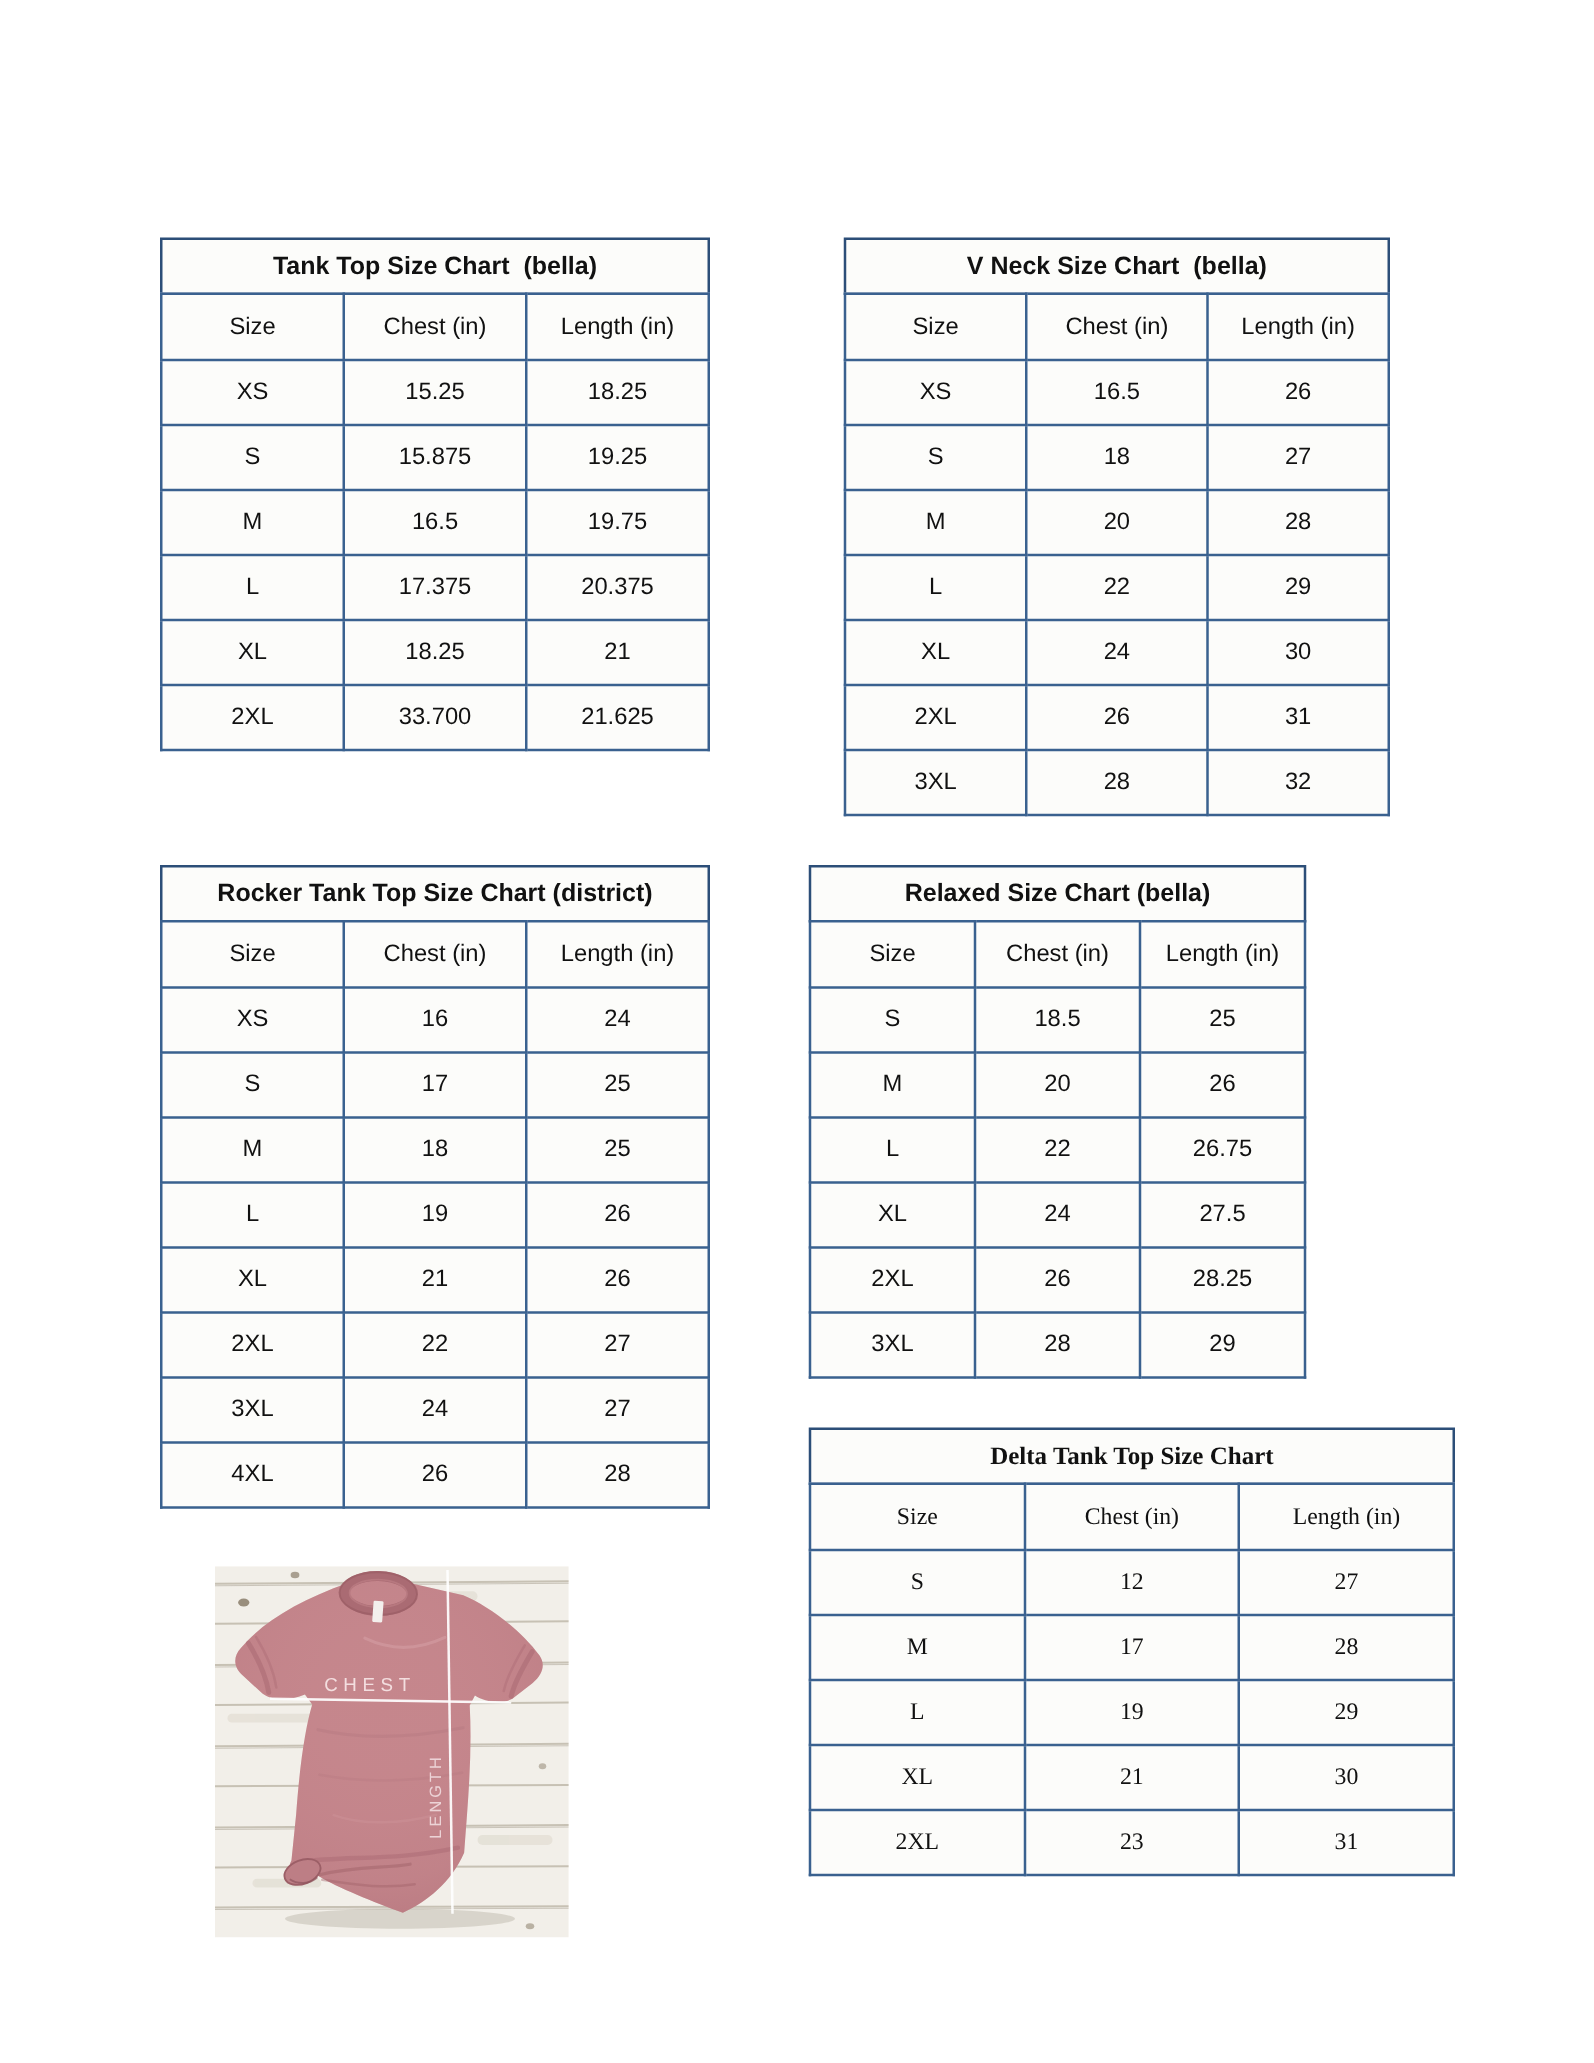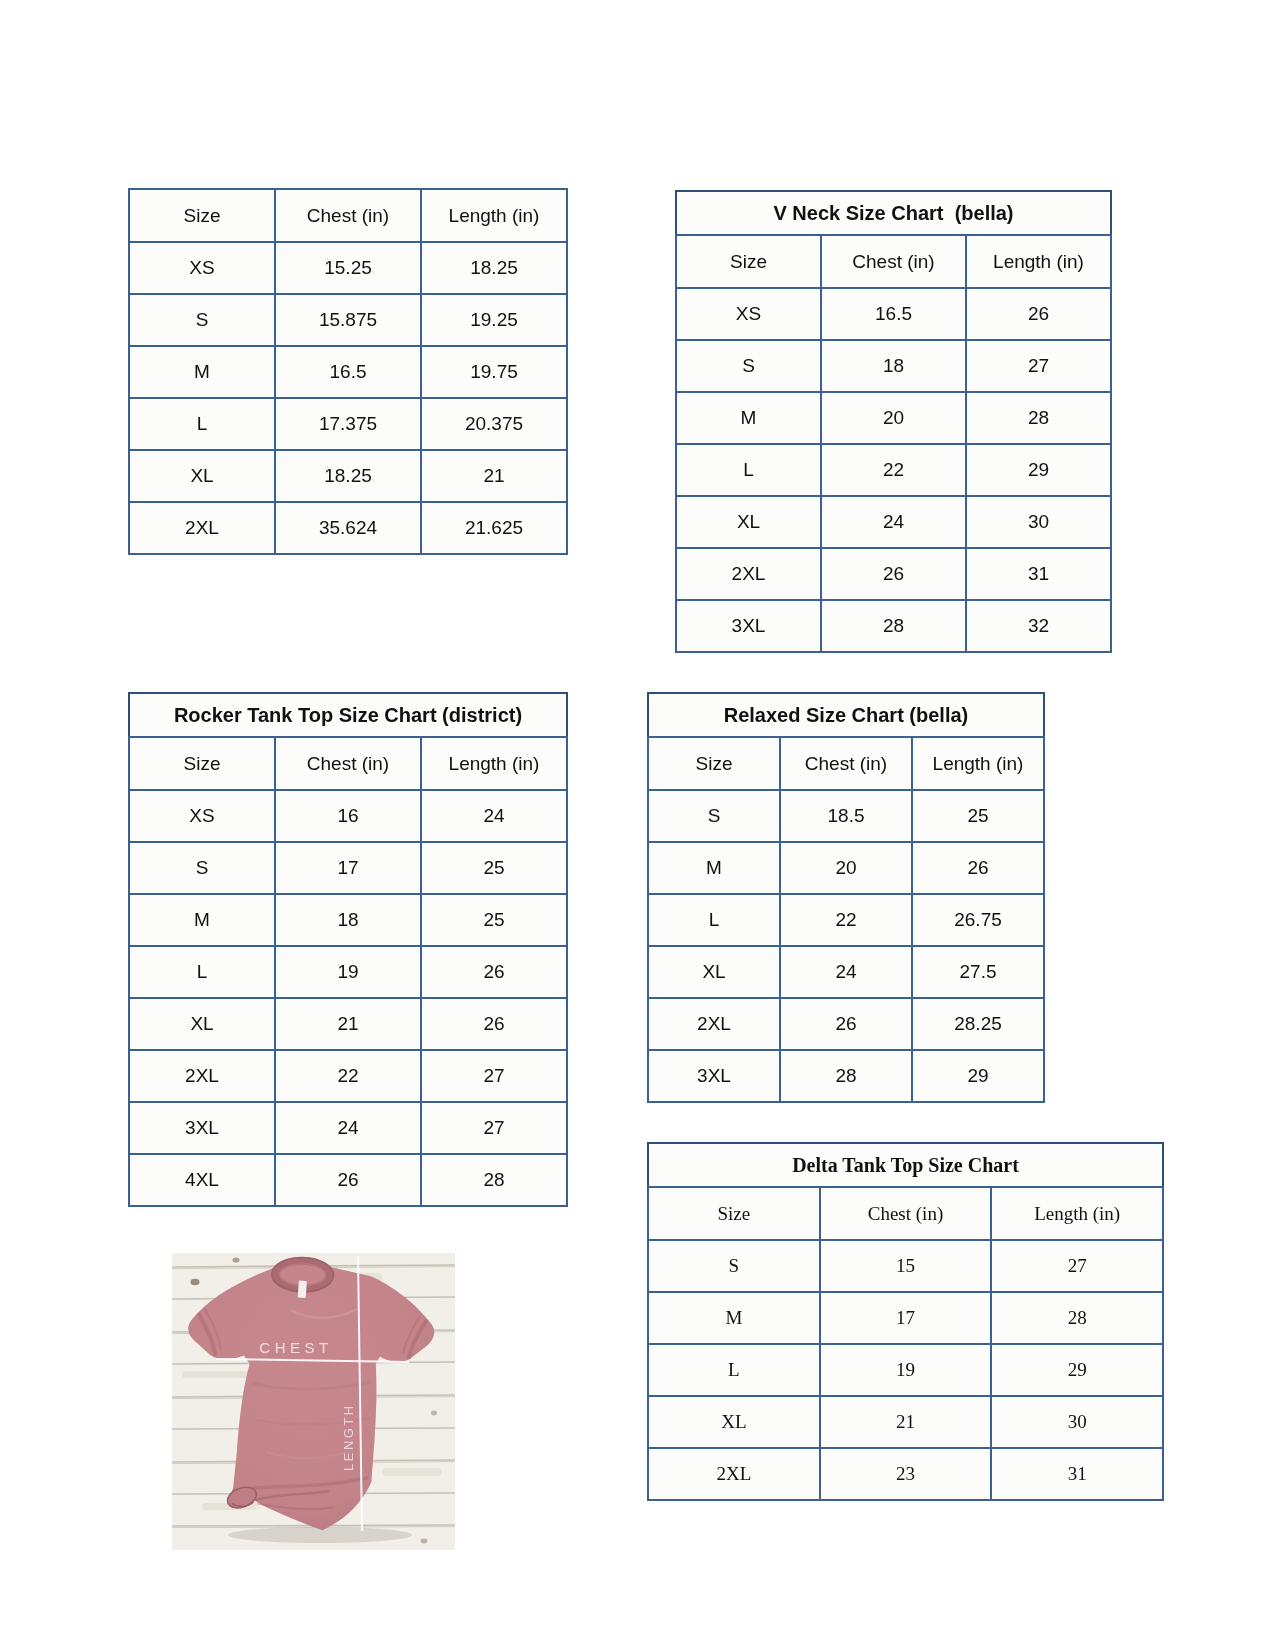--- a/index.html
+++ b/index.html
@@ -55,20 +55,21 @@
     margin:0; padding:0;
   }
   .photo svg{display:block;}
 </style>
 </head>
 <body>
 
 <div class="page">
 
   <section class="size-table" id="tbl-tank-top">
+    <div class="t-title">Tank Top Size Chart  (bella)</div>
     <table>
       <thead>
           <tr>
             <th>Size</th>
             <th>Chest (in)</th>
             <th>Length (in)</th>
           </tr>
         </thead>
       <tbody>
           <tr>
@@ -91,21 +92,21 @@
             <td>17.375</td>
             <td>20.375</td>
           </tr>
           <tr>
             <td>XL</td>
             <td>18.25</td>
             <td>21</td>
           </tr>
           <tr>
             <td>2XL</td>
-            <td>35.624</td>
+            <td>33.700</td>
             <td>21.625</td>
           </tr>
         </tbody>
     </table>
   </section>
 
   <section class="size-table" id="tbl-v-neck">
     <div class="t-title">V Neck Size Chart  (bella)</div>
     <table>
       <thead>
@@ -261,21 +262,21 @@
       <thead>
           <tr>
             <th>Size</th>
             <th>Chest (in)</th>
             <th>Length (in)</th>
           </tr>
         </thead>
       <tbody>
           <tr>
             <td>S</td>
-            <td>15</td>
+            <td>12</td>
             <td>27</td>
           </tr>
           <tr>
             <td>M</td>
             <td>17</td>
             <td>28</td>
           </tr>
           <tr>
             <td>L</td>
             <td>19</td>

